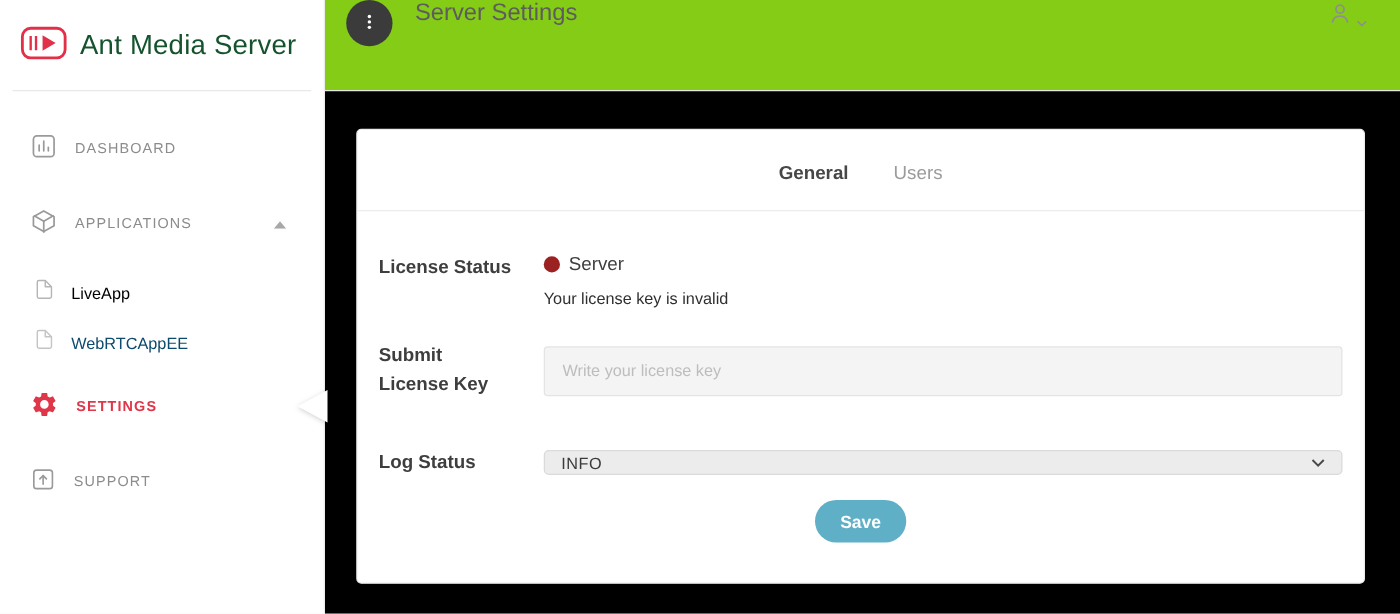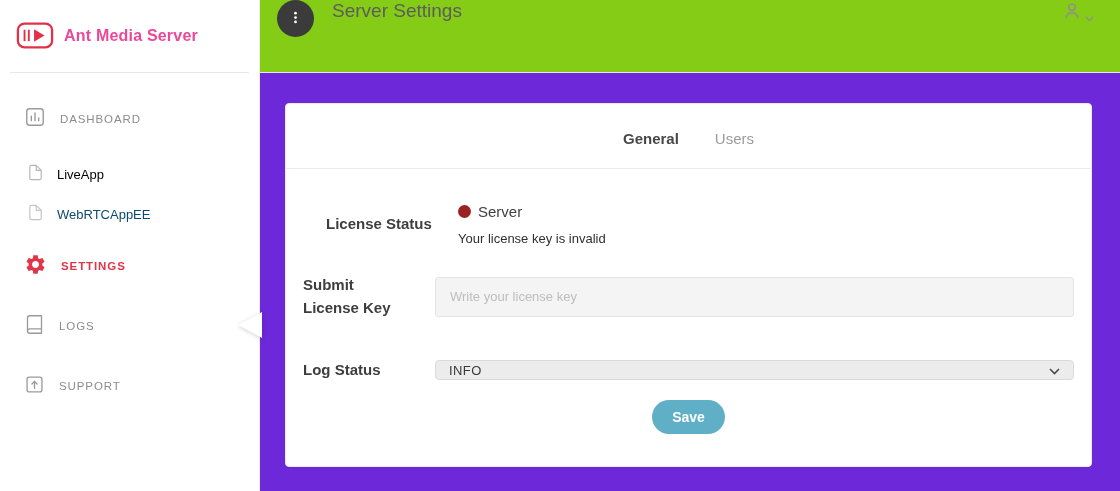--- a/index.html
+++ b/index.html
@@ -3,21 +3,21 @@
 <meta charset="utf-8">
 <style>
   * { margin:0; padding:0; box-sizing:border-box; }
   html,body { width:1120px; height:491px; overflow:hidden; font-family:"Liberation Sans", sans-serif; background:#f9f9f9; }
 
   .app { position:relative; width:1120px; height:491px; }
 
   
   .sidebar { position:absolute; left:0; top:0; width:260px; height:491px; background:#fff; border-right:1px solid #ececec; z-index:2; }
   .logo-row { height:72px; display:flex; align-items:center; padding:0 16px; gap:10px; cursor:pointer; }
-  .brand-name { color:#ec4899; font-size:16px; font-weight:700; letter-spacing:0.2px; }
+  .brand-name { color:#14532d; font-size:22px; font-weight:400; letter-spacing:0.2px; }
   .logo-divider { border-bottom:1px solid #e8e8e8; margin:0 10px; }
 
   nav { padding-top:22px; }
   .nav-item { display:flex; align-items:center; height:48px; padding:0 30px 0 24px; gap:14px; cursor:pointer; }
   .nav-item .nav-label { font-size:11.5px; letter-spacing:0.9px; color:#8c8c8c; font-weight:500; }
   .nav-item svg { flex:0 0 auto; }
   .nav-caret { margin-left:auto; }
 
   .nav-sub { display:flex; align-items:center; height:40px; padding:0 24px 0 27px; gap:13px; cursor:pointer; }
   .nav-sub .nav-label { font-size:13px; font-weight:400; }
@@ -35,30 +35,30 @@
            filter:drop-shadow(0 1px 2px rgba(0,0,0,0.18)); }
 
   
   .main { position:absolute; left:260px; top:0; width:860px; height:491px; }
 
   header { height:73px; background:#84cc16; border-bottom:1px solid #e7e7e7; display:flex; align-items:flex-start; padding:0 26px 0 17px; gap:18px; }
   .kebab-btn { width:37px; height:37px; border-radius:50%; background:#3b3b3b; border:none; display:flex; align-items:center; justify-content:center; cursor:pointer; }
   .page-title { font-size:19px; color:#5d5d5d; font-weight:500; }
   .user-menu { margin-left:auto; display:flex; align-items:flex-end; gap:2px; cursor:pointer; color:#8f8f8f; }
 
-  .content { height:418px; background:#6d28d9; padding:30px 28px 0 25px; }
+  .content { height:418px; background:#000000; padding:30px 28px 0 25px; }
   .card { background:#fff; border:1px solid #ebebeb; border-radius:4px; height:364px; box-shadow:0 1px 2px rgba(0,0,0,0.03); }
 
   .tabs { display:flex; justify-content:center; gap:36px; padding-top:26px; border-bottom:1px solid #ececec; }
   .tab { font-size:15px; padding-bottom:21px; cursor:pointer; color:#9b9b9b; font-weight:500; }
   .tab.active { color:#474747; font-weight:600; }
 
   .form { padding:34px 17px 0 17px; }
   .row { display:flex; }
-  .row-status { align-items:center; margin-bottom:28px;margin-left:23px; }
+  .row-status { align-items:flex-start; margin-bottom:28px; }
   .row-key { align-items:center; margin-bottom:32px; }
   .row-log { align-items:center;margin-top:40px; }
   .field-label { width:132px; min-width:132px; font-size:15px; font-weight:600; color:#3e3e3e; line-height:1.5; white-space:pre-line; }
   .field-value { flex:1; }
 
   .status-line { display:flex; align-items:center; gap:7px; }
   .status-dot { width:13px; height:13px; border-radius:50%; background:#9c2121; }
   .status-text { font-size:15px; color:#3f3f3f; font-weight:500; }
   .status-desc { margin-top:11px; font-size:13px; color:#2f2f2f; }
 
@@ -96,20 +96,35 @@
           <svg width="22" height="22" viewBox="0 0 24 24" fill="none" stroke="#9a9a9a" stroke-width="1.5" stroke-linecap="round">
             <rect x="3" y="3" width="18" height="18" rx="3"></rect>
             <line x1="8" y1="16" x2="8" y2="11"></line>
               <line x1="12" y1="16" x2="12" y2="7.5"></line>
               <line x1="16" y1="16" x2="16" y2="13"></line>
           </svg>
         </span>
         <span class="nav-label">DASHBOARD</span>
       </div>
 
+      <div class="nav-item mt12">
+        <span>
+          <svg width="22" height="22" viewBox="0 0 24 24" fill="none" stroke="#9a9a9a" stroke-width="1.5" stroke-linejoin="round">
+            <path d="M21 16V8l-9-5-9 5v8l9 5 9-5z"></path>
+              <polyline points="3.3 7 12 12 20.7 7"></polyline>
+              <line x1="12" y1="22" x2="12" y2="12"></line>
+          </svg>
+        </span>
+        <span class="nav-label">APPLICATIONS</span>
+        <span class="nav-caret">
+          <svg width="10" height="6" viewBox="0 0 10 6">
+              <polygon points="5,0 10,6 0,6" fill="#a8a8a8"></polygon>
+            </svg>
+        </span>
+      </div>
 
       <div class="nav-sub sub-1 mt11">
         <span>
           <svg width="17" height="17" viewBox="0 0 24 24" fill="none" stroke="#b5b5b5" stroke-width="1.6" stroke-linejoin="round">
             <path d="M13 2H6a2 2 0 0 0-2 2v16a2 2 0 0 0 2 2h12a2 2 0 0 0 2-2V9z"></path>
               <polyline points="13 2 13 9 20 9"></polyline>
           </svg>
         </span>
         <span class="nav-label">LiveApp</span>
       </div>
@@ -126,29 +141,20 @@
 
       <div class="nav-item active mt8">
         <span>
           <svg width="23" height="23" viewBox="0 0 24 24" fill="#e0364a">
             <path d="M19.14,12.94c0.04-0.3,0.06-0.61,0.06-0.94c0-0.32-0.02-0.64-0.07-0.94l2.03-1.58c0.18-0.14,0.23-0.41,0.12-0.61 l-1.92-3.32c-0.12-0.22-0.37-0.29-0.59-0.22l-2.39,0.96c-0.5-0.38-1.03-0.7-1.62-0.94L14.4,2.81c-0.04-0.24-0.24-0.41-0.48-0.41 h-3.84c-0.24,0-0.43,0.17-0.47,0.41L9.25,5.35C8.66,5.59,8.12,5.92,7.63,6.29L5.24,5.33c-0.22-0.08-0.47,0-0.59,0.22L2.74,8.87 C2.62,9.08,2.66,9.34,2.86,9.48l2.03,1.58C4.84,11.36,4.8,11.69,4.8,12s0.02,0.64,0.07,0.94l-2.03,1.58 c-0.18,0.14-0.23,0.41-0.12,0.61l1.92,3.32c0.12,0.22,0.37,0.29,0.59,0.22l2.39-0.96c0.5,0.38,1.03,0.7,1.62,0.94l0.36,2.54 c0.05,0.24,0.24,0.41,0.48,0.41h3.84c0.24,0,0.44-0.17,0.47-0.41l0.36-2.54c0.59-0.24,1.13-0.56,1.62-0.94l2.39,0.96 c0.22,0.08,0.47,0,0.59-0.22l1.92-3.32c0.12-0.22,0.07-0.47-0.12-0.61L19.14,12.94z M12,15.6c-1.98,0-3.6-1.62-3.6-3.6 s1.62-3.6,3.6-3.6s3.6,1.62,3.6,3.6S13.98,15.6,12,15.6z"></path>
           </svg>
         </span>
         <span class="nav-label">SETTINGS</span>
       </div>
 
-      <div class="nav-item mt12">
-        <span>
-          <svg width="21" height="21" viewBox="0 0 24 24" fill="none" stroke="#9a9a9a" stroke-width="1.5" stroke-linejoin="round">
-            <path d="M4 19.5A2.5 2.5 0 0 1 6.5 17H20"></path>
-            <path d="M6.5 2H20v20H6.5A2.5 2.5 0 0 1 4 19.5v-15A2.5 2.5 0 0 1 6.5 2z"></path>
-          </svg>
-        </span>
-        <span class="nav-label">LOGS</span>
-      </div>
 
       <div class="nav-item mt12">
         <span>
           <svg width="21" height="21" viewBox="0 0 24 24" fill="none" stroke="#9a9a9a" stroke-width="1.5" stroke-linecap="round" stroke-linejoin="round">
             <rect x="3.5" y="3.5" width="17" height="17" rx="2.5"></rect>
             <line x1="12" y1="16.5" x2="12" y2="8.5"></line>
               <polyline points="9 11.5 12 8.5 15 11.5"></polyline>
           </svg>
         </span>
         <span class="nav-label">SUPPORT</span>

